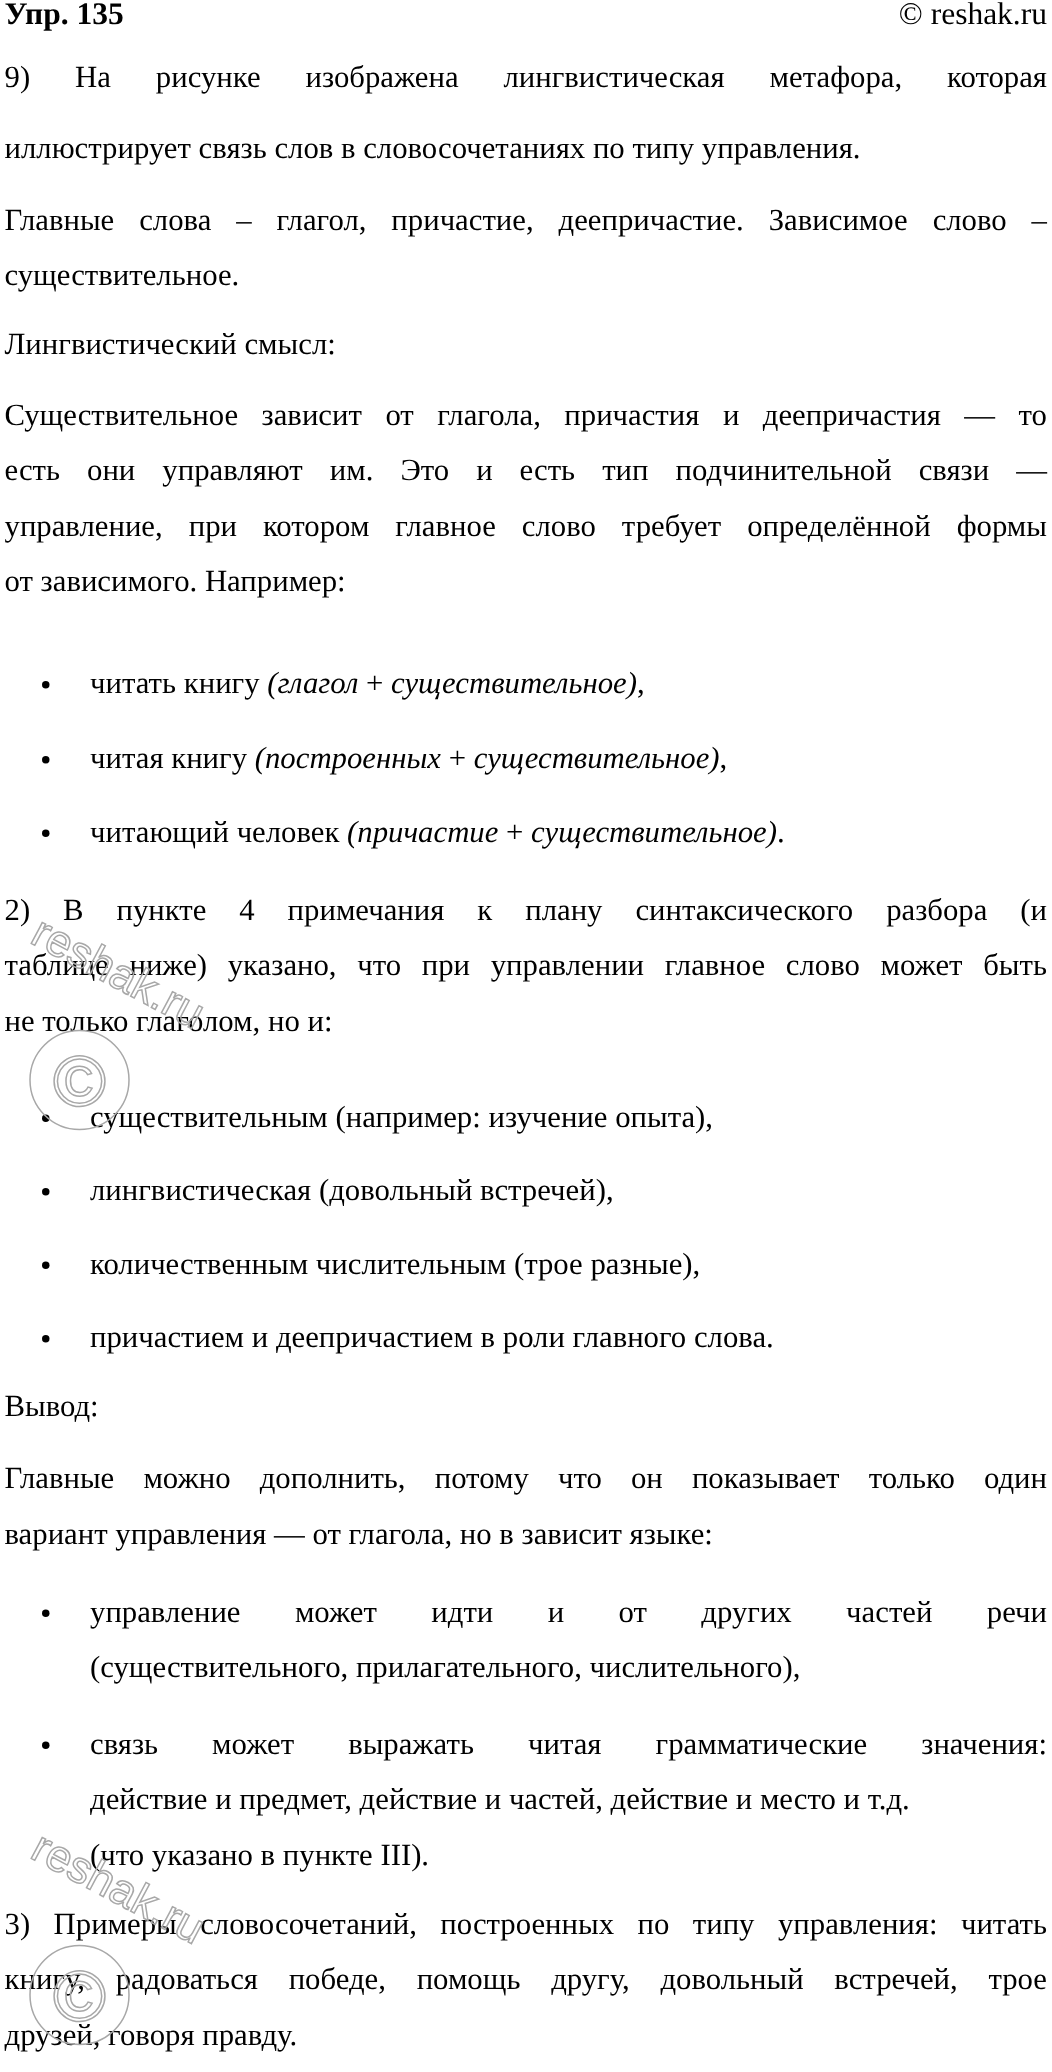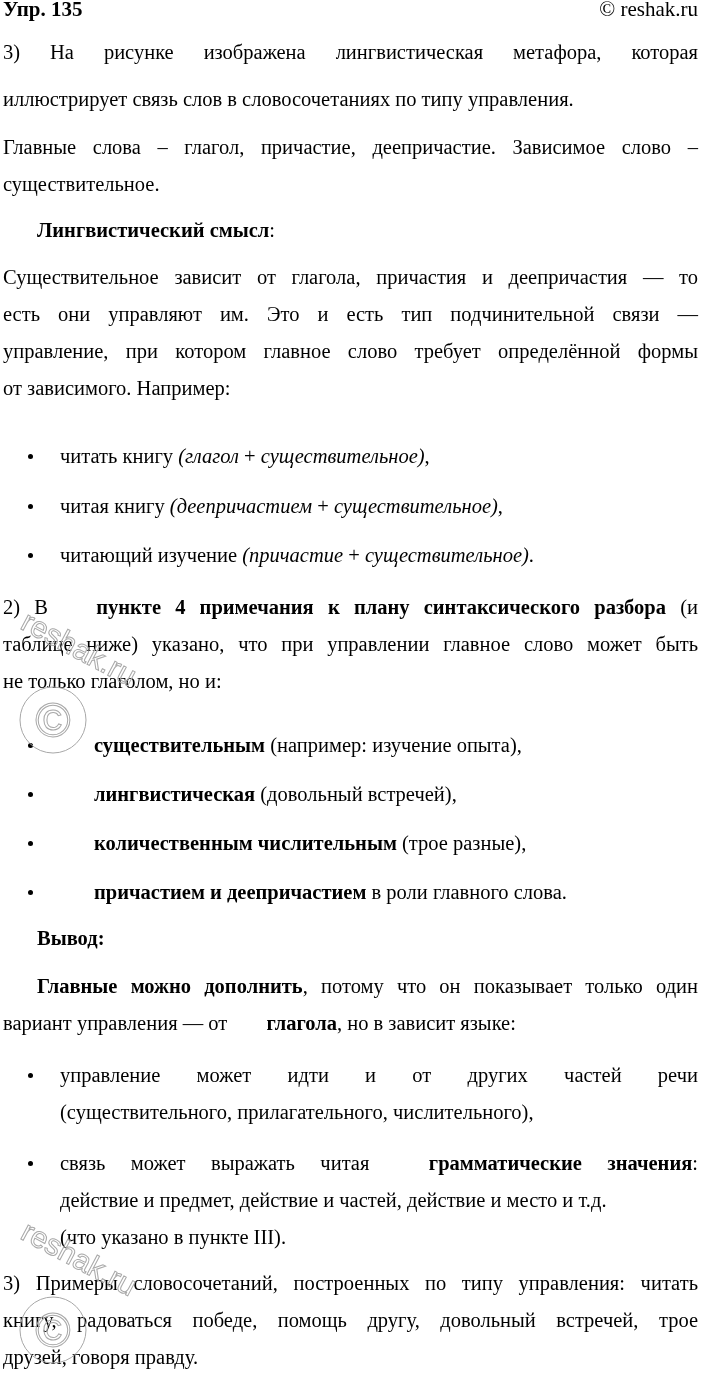--- a/index.html
+++ b/index.html
@@ -7,62 +7,62 @@
     width: 701px; height: 1381px; overflow: hidden; position: relative;
     font-family: "Liberation Serif", "DejaVu Serif", serif;
     color: #000; font-size: 20.5px;
   }
   .page { position: absolute; left: 0; top: 0; width: 701px; }
   .header { position: absolute; left: 3px; right: 3px; top: -3px; height: 30px; }
   .hdr-title { position: absolute; left: 0; top: 0; font-weight: bold; font-size: 21px; }
   .hdr-copy { position: absolute; right: 0; top: 0; font-size: 21px; }
   .line { position: absolute; left: 3px; width: 695px; white-space: nowrap; line-height: 24px; }
   .just { text-align: justify; text-align-last: justify; }
-  .b { font-weight: bold; margin-left: 34px; }
+  .b { font-weight: normal; }
   .i { font-style: italic; }
   .bullet { position: absolute; left: 28px; width: 8px; height: 24px; }
   .bullet::before {
     content: ""; position: absolute; left: 0; top: 10px;
     width: 5px; height: 5px; border-radius: 50%; background: #000;
   }
   .li { position: absolute; left: 60px; width: 638px; white-space: nowrap; line-height: 24px; }
   .wm { position: absolute; pointer-events: none; }
   .wm svg text { font-family: "Liberation Sans", sans-serif; }
 </style>
 </head>
 <body>
 
 <div class="page">
 
   <div class="header">
     <span class="hdr-title">Упр. 135</span>
     <span class="hdr-copy">© reshak.ru</span>
   </div>
 
-  <div class="line just" style="top:40px">3) На рисунке изображена лингвистическая метафора, которая</div>
+  <div class="line just" style="top:40px">9) На рисунке изображена лингвистическая метафора, которая</div>
   <div class="line" style="top:87px">иллюстрирует связь слов в словосочетаниях по типу управления.</div>
 
   <div class="line just" style="top:135px">Главные слова – глагол, причастие, деепричастие. Зависимое слово –</div>
   <div class="line" style="top:172px">существительное.</div>
 
   <div class="line" style="top:218px"><span class="b">Лингвистический смысл</span><span>:</span></div>
 
   <div class="line just" style="top:265px">Существительное зависит от глагола, причастия и деепричастия — то</div>
   <div class="line just" style="top:302px">есть они управляют им. Это и есть тип подчинительной связи —</div>
   <div class="line just" style="top:339px">управление, при котором главное слово требует определённой формы</div>
   <div class="line" style="top:376px">от зависимого. Например:</div>
 
   <div class="bullet" style="top:444px"></div>
   <div class="li" style="top:444px"><span>читать книгу </span><span class="i">(глагол </span><span>+</span><span class="i"> существительное)</span><span>,</span></div>
 
   <div class="bullet" style="top:494px"></div>
-  <div class="li" style="top:494px"><span>читая книгу </span><span class="i">(деепричастием </span><span>+</span><span class="i"> существительное)</span><span>,</span></div>
+  <div class="li" style="top:494px"><span>читая книгу </span><span class="i">(построенных </span><span>+</span><span class="i"> существительное)</span><span>,</span></div>
 
   <div class="bullet" style="top:543px"></div>
-  <div class="li" style="top:543px"><span>читающий изучение </span><span class="i">(причастие </span><span>+</span><span class="i"> существительное)</span><span>.</span></div>
+  <div class="li" style="top:543px"><span>читающий человек </span><span class="i">(причастие </span><span>+</span><span class="i"> существительное)</span><span>.</span></div>
 
   <div class="line just" style="top:595px"><span>2) В </span><span class="b">пункте 4 примечания к плану синтаксического разбора</span><span> (и</span></div>
   <div class="line just" style="top:632px">таблице ниже) указано, что при управлении главное слово может быть</div>
   <div class="line" style="top:669px">не только глаголом, но и:</div>
 
   <div class="bullet" style="top:733px"></div>
   <div class="li" style="top:733px"><span class="b">существительным</span><span> (например: изучение опыта),</span></div>
 
   <div class="bullet" style="top:782px"></div>
   <div class="li" style="top:782px"><span class="b">лингвистическая</span><span> (довольный встречей),</span></div>

